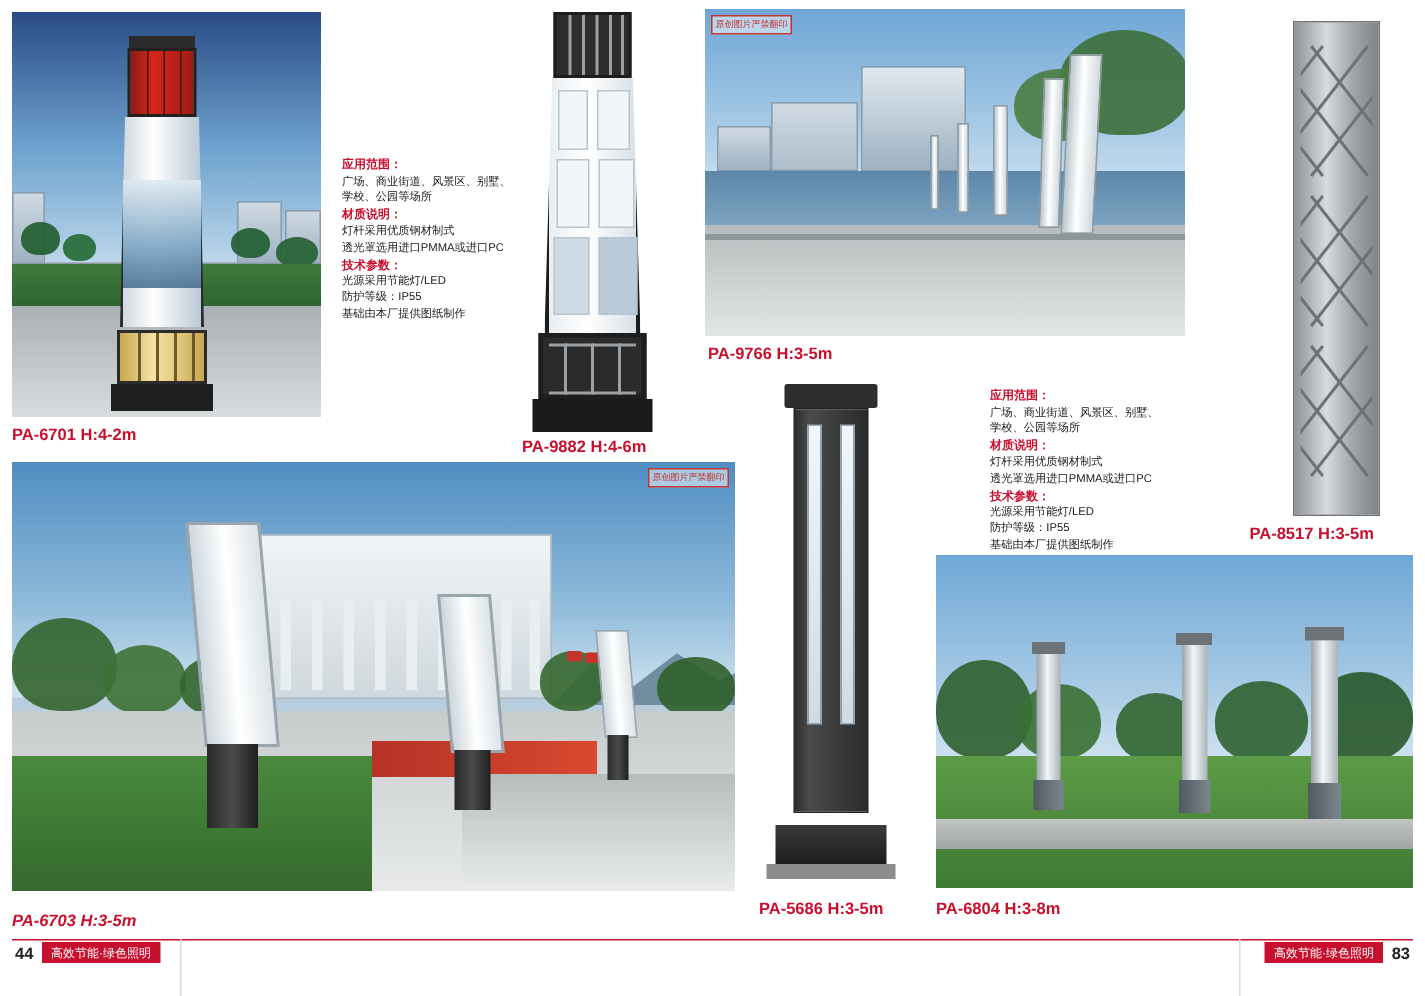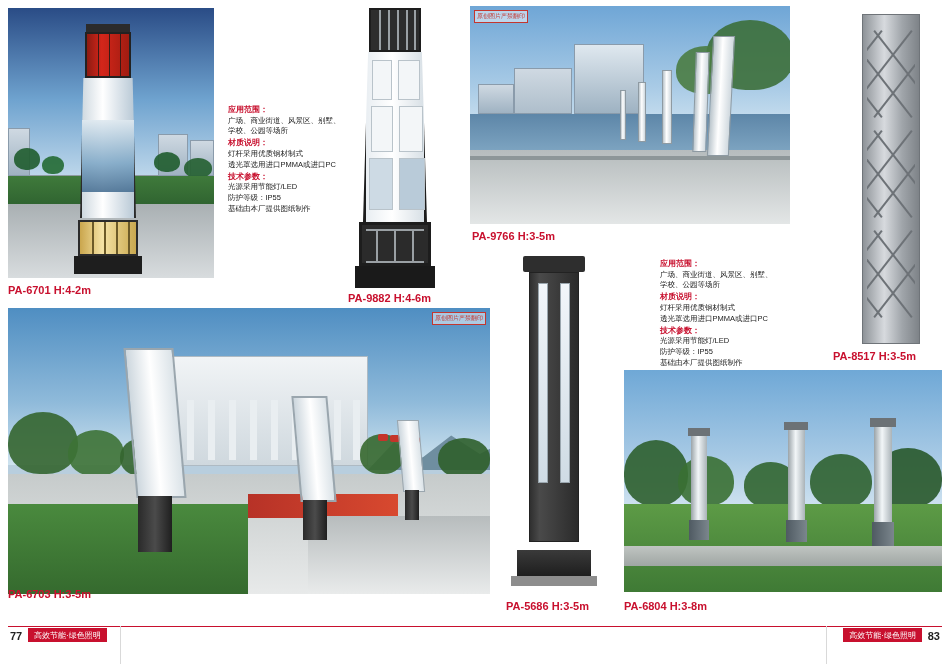--- a/index.html
+++ b/index.html
@@ -338,21 +338,21 @@
       <div class="blade" style="left:0; top:0; width:36px; height:106px; transform:skewX(5deg); background:linear-gradient(90deg,#ccd6dd,#ffffff 50%,#dbe3e8); border:2px solid #9aa6ae;"></div>
       <div style="position:absolute; left:7px; top:104px; width:24px; height:40px; background:linear-gradient(90deg,#2a2a2a,#4b4b4b,#1f1f1f);"></div>
     </div>
     <div style="position:absolute; left:392px; top:112px; width:32px; height:104px;">
       <div class="blade" style="left:0; top:0; width:22px; height:72px; transform:skewX(5deg); background:linear-gradient(90deg,#ccd6dd,#ffffff 50%,#dbe3e8); border:1px solid #9aa6ae;"></div>
       <div style="position:absolute; left:5px; top:70px; width:14px; height:30px; background:linear-gradient(90deg,#2a2a2a,#4b4b4b,#1f1f1f);"></div>
     </div>
 
     <div class="watermark" style="right:4px; top:4px;">原创图片严禁翻印</div>
   </div>
-  <div class="caption" style="left:8px; top:588px;">PA-6703  H:3-5m</div>
+  <div class="caption" style="left:8px; top:608px;font-style:italic;">PA-6703  H:3-5m</div>
 
   <div style="position:absolute; left:505px; top:250px; width:100px; height:342px; background:#ffffff;">
     <div class="lamp" id="l6803" style="left:12px; top:6px;">
       <div class="head"></div>
       <div class="col">
         <div class="strip" style="left:8px;"></div>
         <div class="strip" style="left:30px;"></div>
       </div>
       <div class="foot"></div>
       <div class="plinth"></div>
@@ -388,19 +388,19 @@
       <div style="position:absolute; left:10px; top:9px; width:18px; height:104px; background:linear-gradient(90deg,#9aa3a8,#f2f6f8 45%,#aab3b8);"></div>
       <div style="position:absolute; left:8px; top:104px; width:22px; height:24px; background:linear-gradient(90deg,#4f5a62,#7b868d);"></div>
     </div>
   </div>
   <div class="caption" style="left:624px; top:600px;">PA-6804  H:3-8m</div>
 
   <div class="footrule"></div>
   <div class="spine" style="left:120px;"></div>
   <div class="spine" style="left:826px;"></div>
 
-  <div class="pgnum" style="left:10px;">77</div>
+  <div class="pgnum" style="left:10px;">44</div>
   <div class="foottag" style="left:28px;">高效节能·绿色照明</div>
 
   <div class="pgnum" style="right:10px;">83</div>
   <div class="foottag" style="right:28px;">高效节能·绿色照明</div>
 
 </div>
 
 </body></html>

